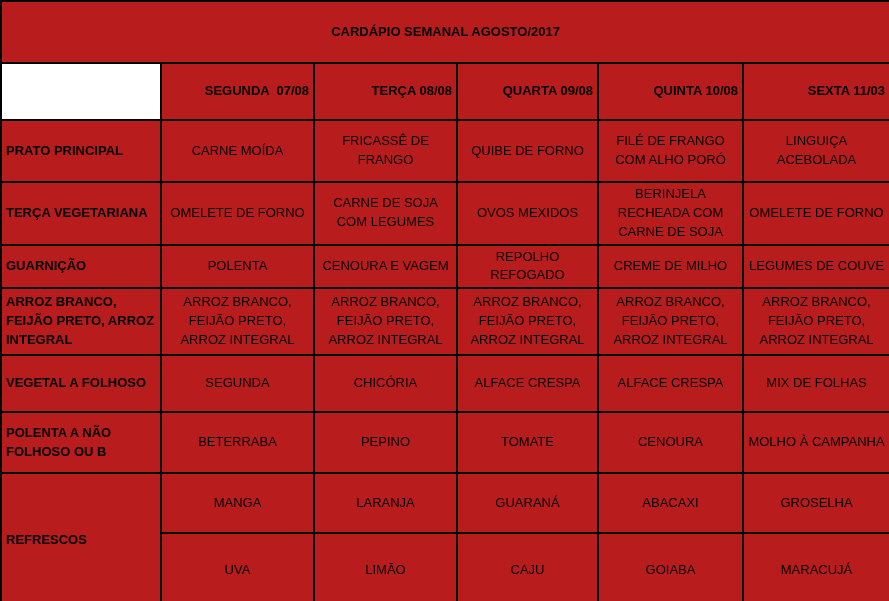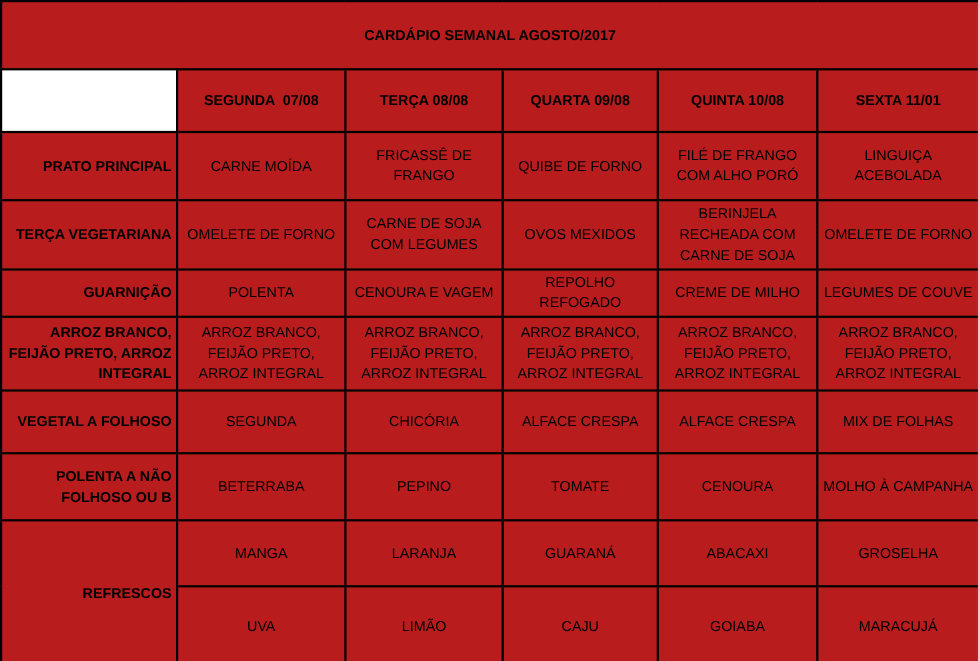--- a/index.html
+++ b/index.html
@@ -30,29 +30,29 @@
     box-sizing: border-box;
     overflow: hidden;
   }
   td.title-cell {
     font-weight: bold;
     text-align: center;
     font-size: 13.5px;
   }
   th.day-header {
     font-weight: bold;
-    text-align: center;
+    text-align: right;
     white-space: pre;
   }
   th.corner {
     background: #fff;
   }
   th.row-label {
     font-weight: bold;
-    text-align: right;
+    text-align: left;
     padding-left: 6px;
     padding-right: 4px;
   }
   td.cell {
     font-weight: normal;
     text-align: center;
   }
 </style>
 </head>
 <body>
@@ -72,21 +72,21 @@
         <tr style="height:62px">
       <td class="title-cell" colspan="6">CARDÁPIO SEMANAL AGOSTO/2017</td>
     </tr>
 
     <tr style="height:57px">
       <th class="corner"></th>
       <th class="day-header">SEGUNDA  07/08</th>
       <th class="day-header">TERÇA 08/08</th>
       <th class="day-header">QUARTA 09/08</th>
       <th class="day-header">QUINTA 10/08</th>
-      <th class="day-header">SEXTA 11/01</th>
+      <th class="day-header">SEXTA 11/03</th>
     </tr>
 
     <tr style="height:62px">
       <th class="row-label">PRATO PRINCIPAL</th>
       <td class="cell">CARNE MOÍDA</td>
       <td class="cell">FRICASSÊ DE FRANGO</td>
       <td class="cell">QUIBE DE FORNO</td>
       <td class="cell">FILÉ DE FRANGO COM ALHO PORÓ</td>
       <td class="cell">LINGUIÇA ACEBOLADA</td>
     </tr>

